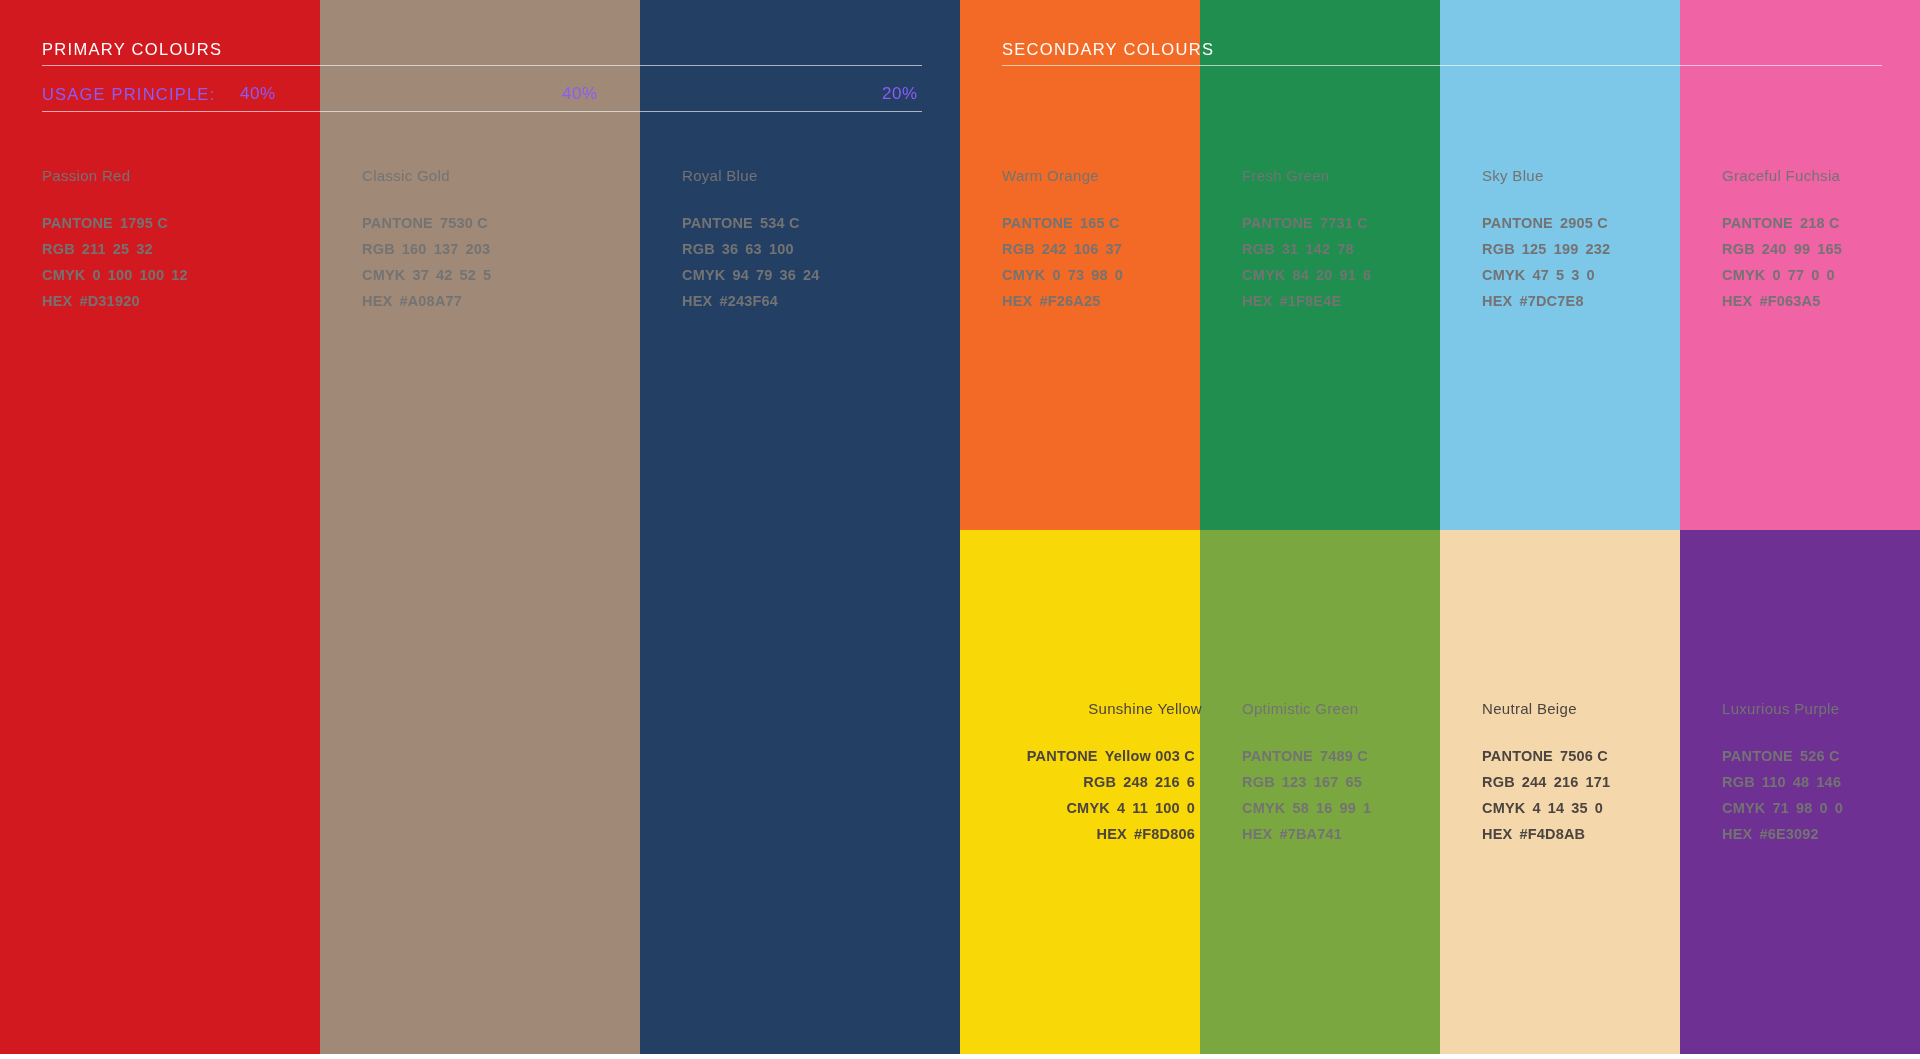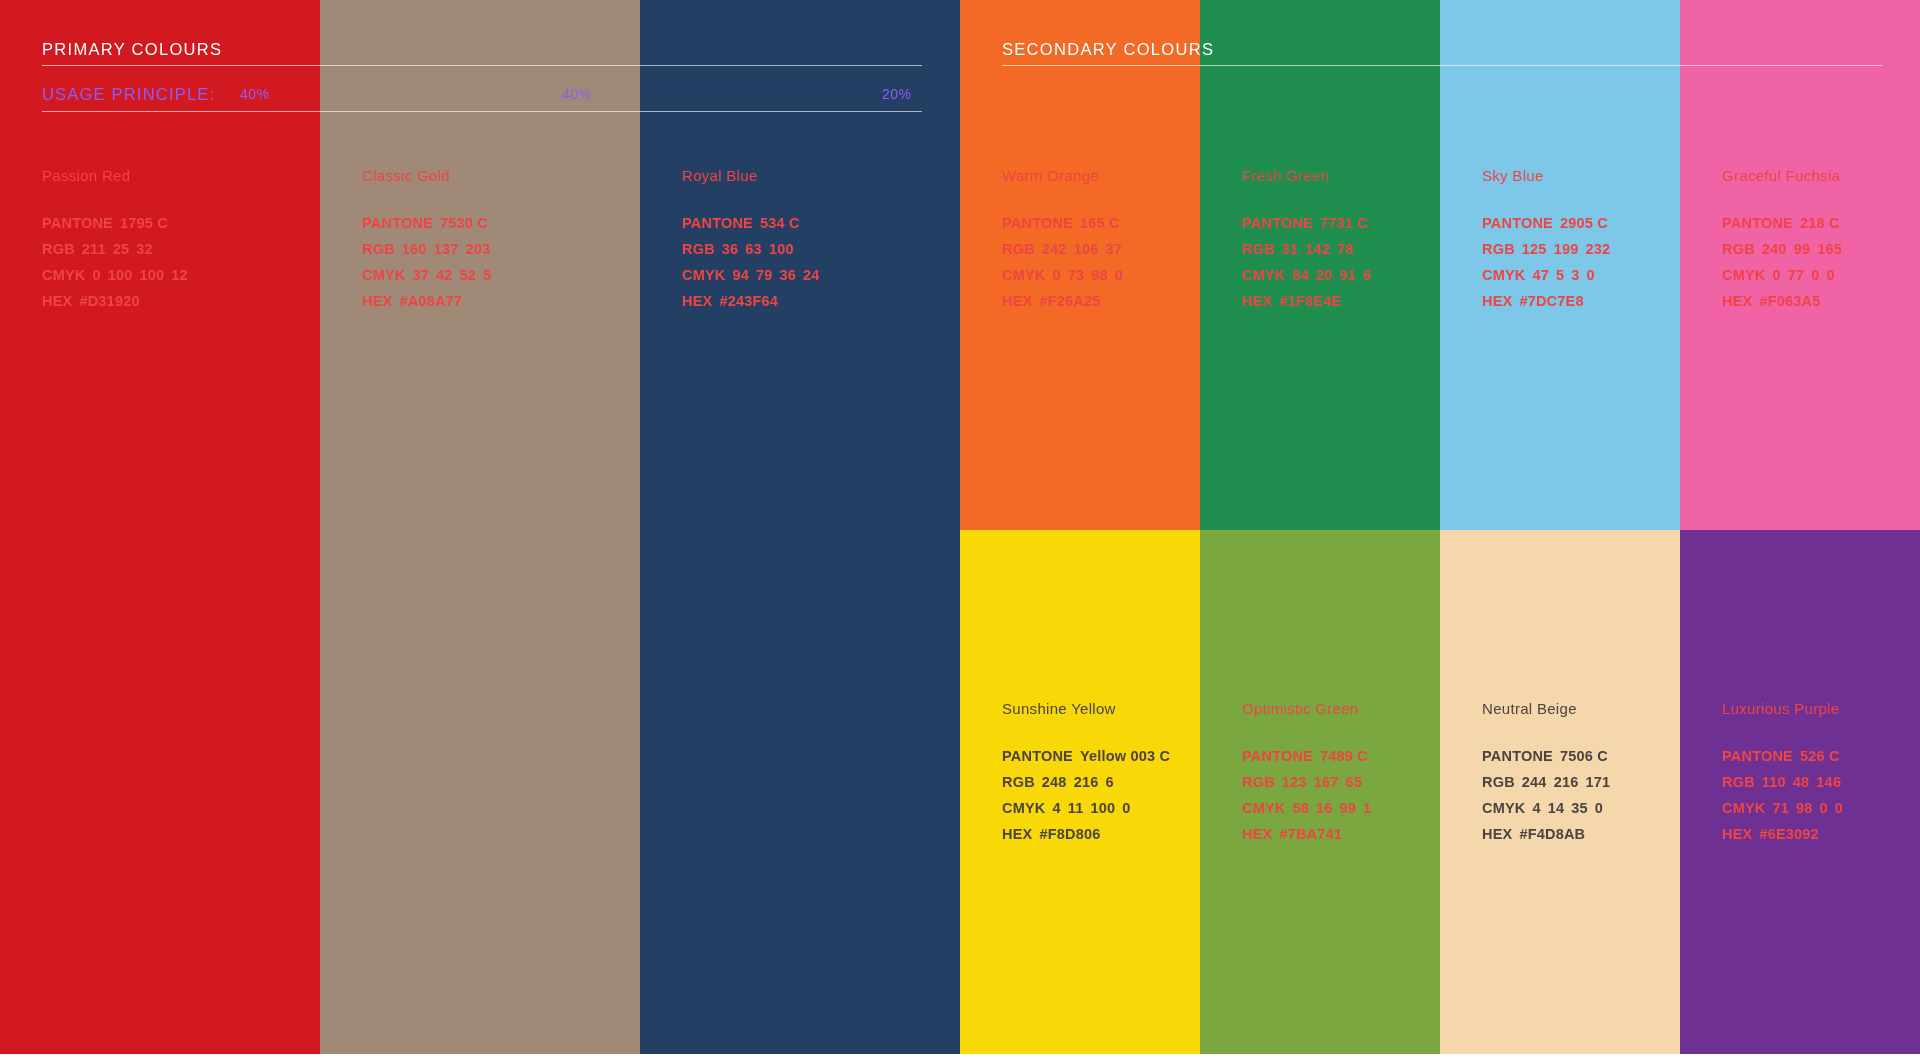--- a/index.html
+++ b/index.html
@@ -41,21 +41,21 @@
   .sw-spec {
     font-size: 14.5px;
     font-weight: 700;
     letter-spacing: 0.2px;
     line-height: 26px;
     white-space: nowrap;
   }
   .sw-spec .lbl { margin-right: 7px; }
   .sw-spec .v { margin-right: 7px; }
 
-  .light-text { color: #ef4444; }
+  .light-text { color: #737373; }
   .dark-text  { color: #4b4440; }
 
   
   .sec-header {
     position: absolute;
     z-index: 5;
   }
   .sec-title {
     font-size: 16.5px;
     letter-spacing: 1.3px;
@@ -83,21 +83,21 @@
     white-space: nowrap;
   }
   .usage-label {
     position: absolute;
     left: 0;
     top: 0;
   }
   .usage-pct {
     position: absolute;
     top: 0;
-    font-size: 14px;
+    font-size: 17px;
     letter-spacing: 0.5px;
   }
 </style>
 </head>
 <body>
 
 <div class="board">
 
   <div>
 
@@ -241,21 +241,21 @@
         <span class="lbl">RGB</span><span class="v">240</span><span class="v">99</span><span class="v">165</span>
       </div>
       <div class="sw-spec">
         <span class="lbl">CMYK</span><span class="v">0</span><span class="v">77</span><span class="v">0</span><span class="v">0</span>
       </div>
       <div class="sw-spec">
         <span class="lbl">HEX</span><span class="v">#F063A5</span>
       </div>
     </div>
 
-    <div class="swatch-body dark-text" style="left:1002px; top:701px; width:200px;">
+    <div class="swatch-body dark-text" style="left:1002px; top:701px; width:200px;text-align:right;">
       <div class="sw-name">Sunshine Yellow</div>
       <div class="sw-spec">
         <span class="lbl">PANTONE</span><span class="v">Yellow 003 C</span>
       </div>
       <div class="sw-spec">
         <span class="lbl">RGB</span><span class="v">248</span><span class="v">216</span><span class="v">6</span>
       </div>
       <div class="sw-spec">
         <span class="lbl">CMYK</span><span class="v">4</span><span class="v">11</span><span class="v">100</span><span class="v">0</span>
       </div>

